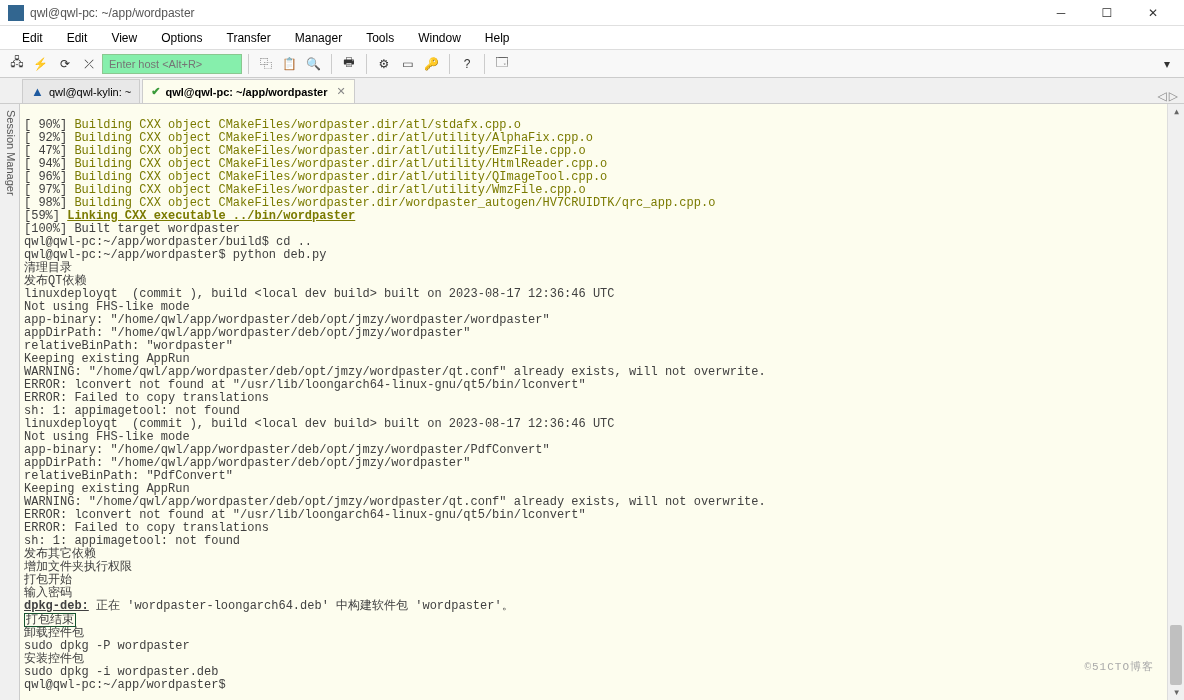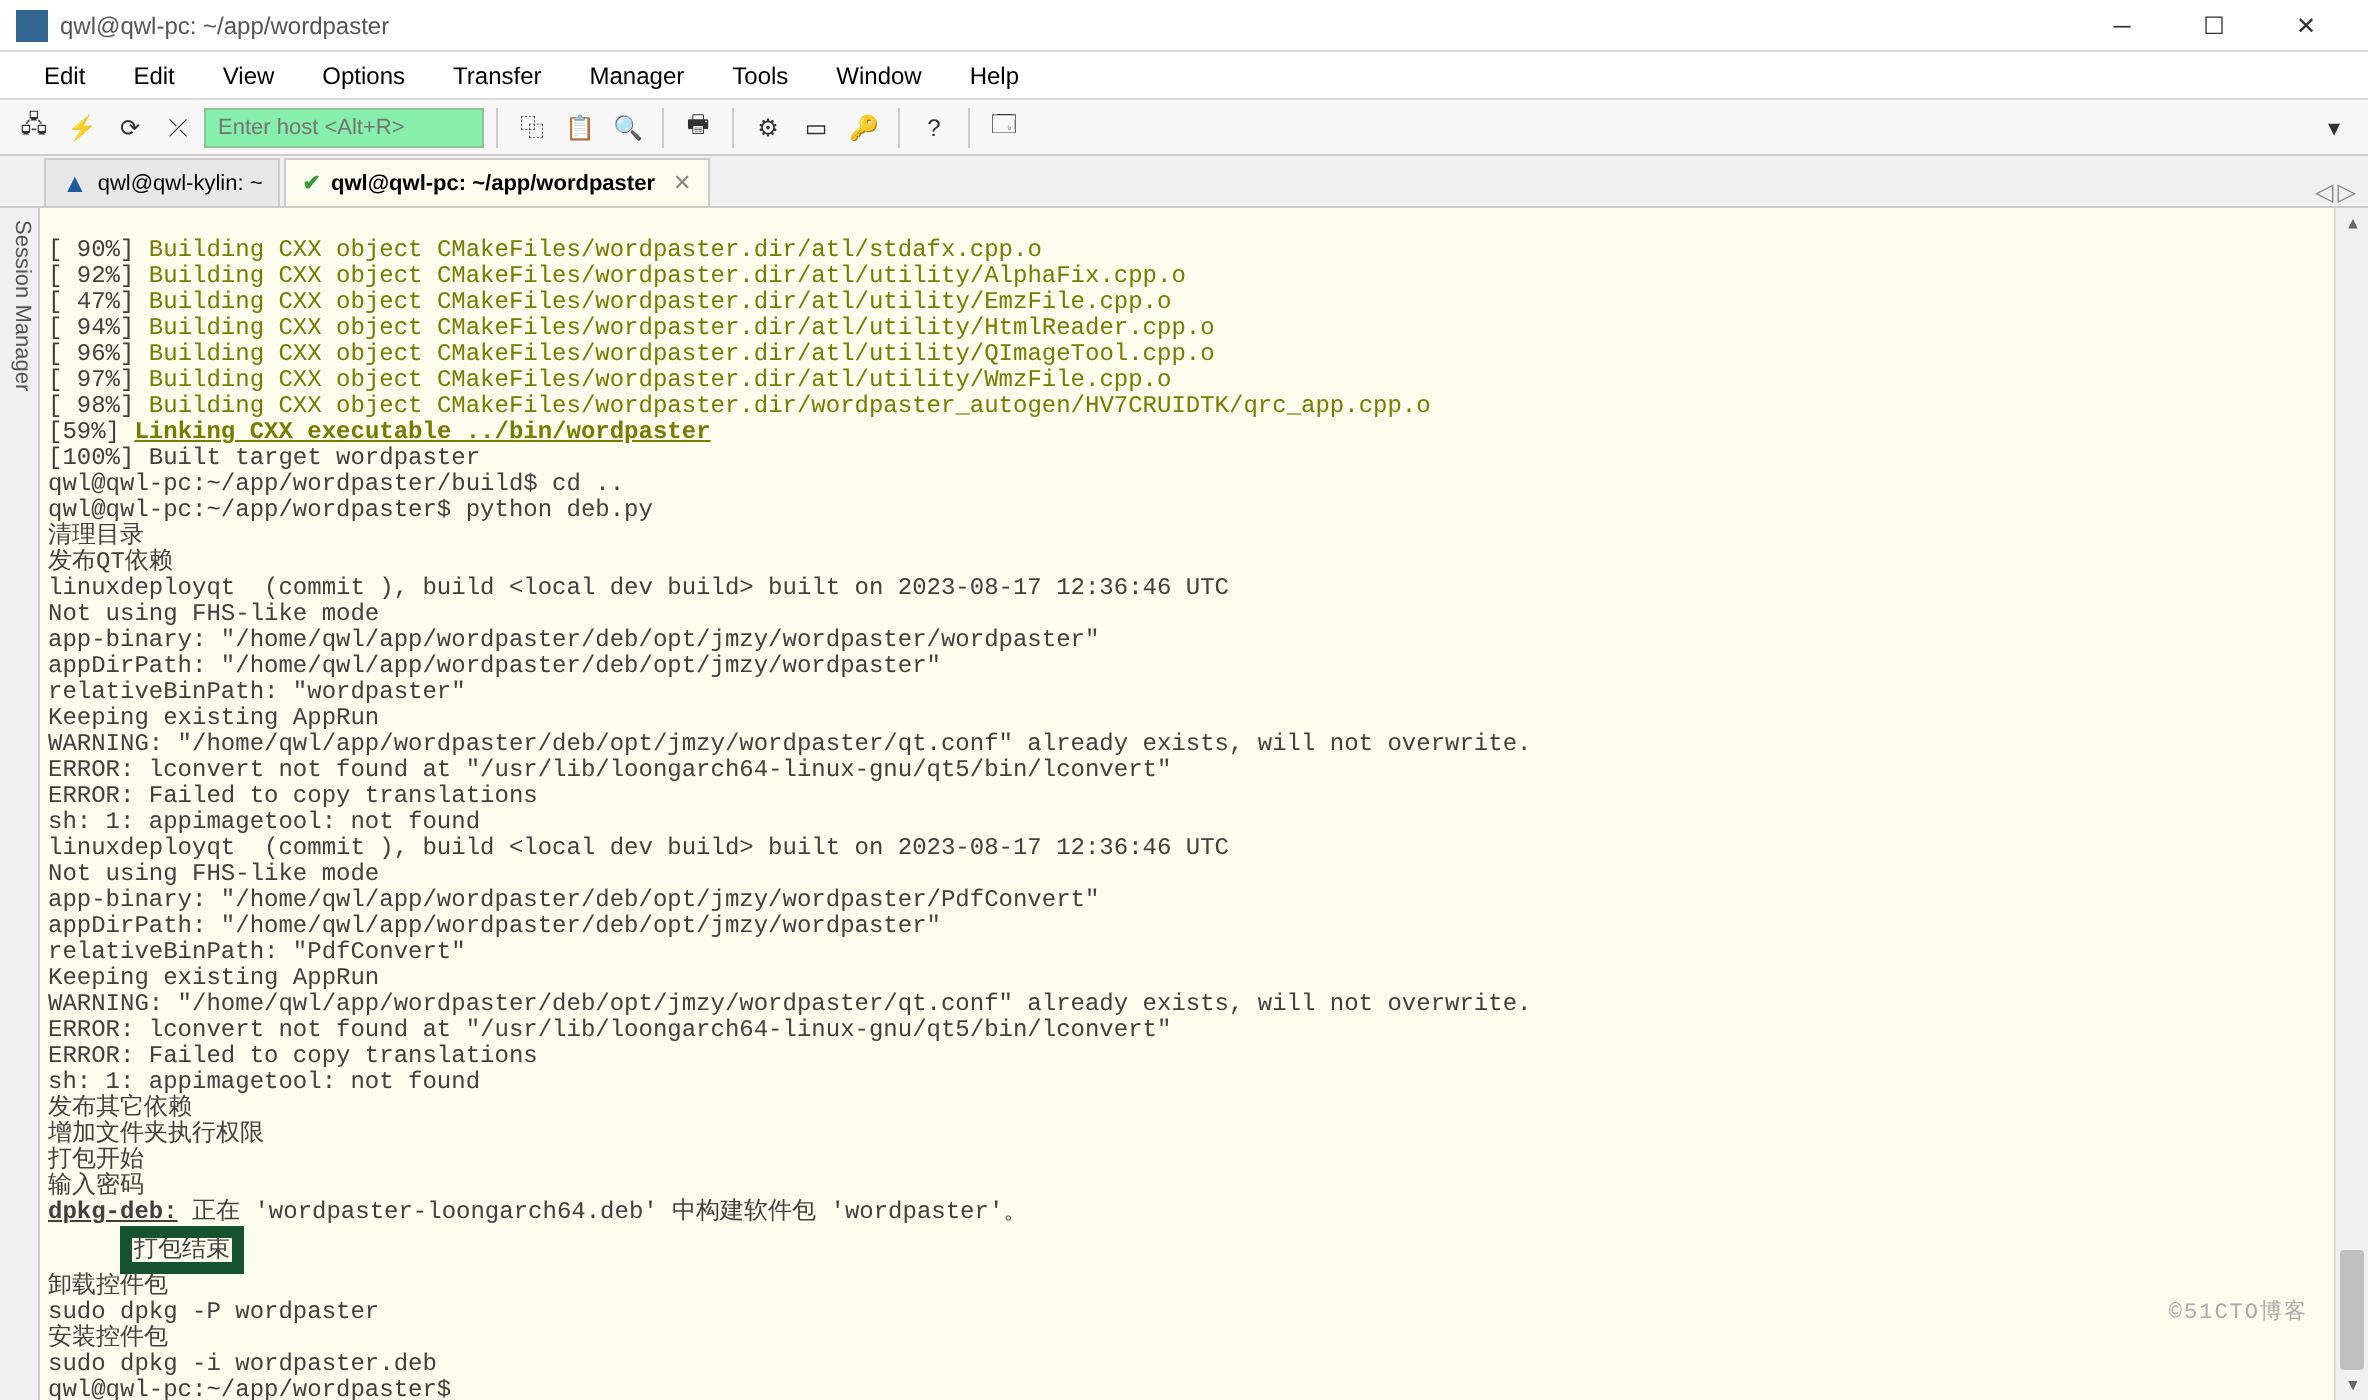--- a/index.html
+++ b/index.html
@@ -26,22 +26,22 @@
 .main-area { display: flex; height: 598px; }
 .side-tab { width: 20px; background: #f0f0f0; border-right: 1px solid #ccc; writing-mode: vertical-rl; text-orientation: mixed; padding: 6px 2px; color: #555; font-size: 11px; }
 .terminal { flex: 1; background: #fdfdee; font-family: Consolas, "Courier New", monospace; font-size: 12px; line-height: 13px; padding: 2px 4px; overflow: hidden; color: #444; position: relative; white-space: pre; }
 .terminal .scrollbar { position: absolute; right: 0; top: 0; width: 17px; height: 100%; background: #f0f0f0; border-left: 1px solid #ddd; }
 .terminal .scrollbar .thumb { position: absolute; left: 2px; right: 2px; bottom: 17px; height: 60px; background: #c0c0c0; border-radius: 2px; }
 .terminal .scrollbar .arr { position:absolute; left:0; width:17px; height:17px; display:flex; align-items:center; justify-content:center; color:#666; }
 .terminal .scrollbar .arr.up{top:0;} .terminal .scrollbar .arr.down{bottom:0;}
 .olive { color: #7a7a00; }
 .gray { color: #404040; }
 .bold { font-weight: bold; text-decoration: underline; }
-.hl { display:inline-block; border: 6px solid #14532d; padding:0 1px; line-height:12px;margin-left:36px; }
-.watermark { position: absolute; right: 30px; bottom: 38px; color: #aaa; font-size: 11px; letter-spacing:1px; }
+.hl { display:inline-block; border: 1px solid #14532d; padding:0 1px; line-height:12px; }
+.watermark { position: absolute; right: 30px; bottom: 28px; color: #aaa; font-size: 11px; letter-spacing:1px; }
 </style>
 </head>
 <body>
 
 <div class="title-bar">
   <span class="icon"></span>
   <span class="title">qwl@qwl-pc: ~/app/wordpaster</span>
   <div class="win-controls">
     <div class="win-btn">─</div>
     <div class="win-btn">☐</div>

